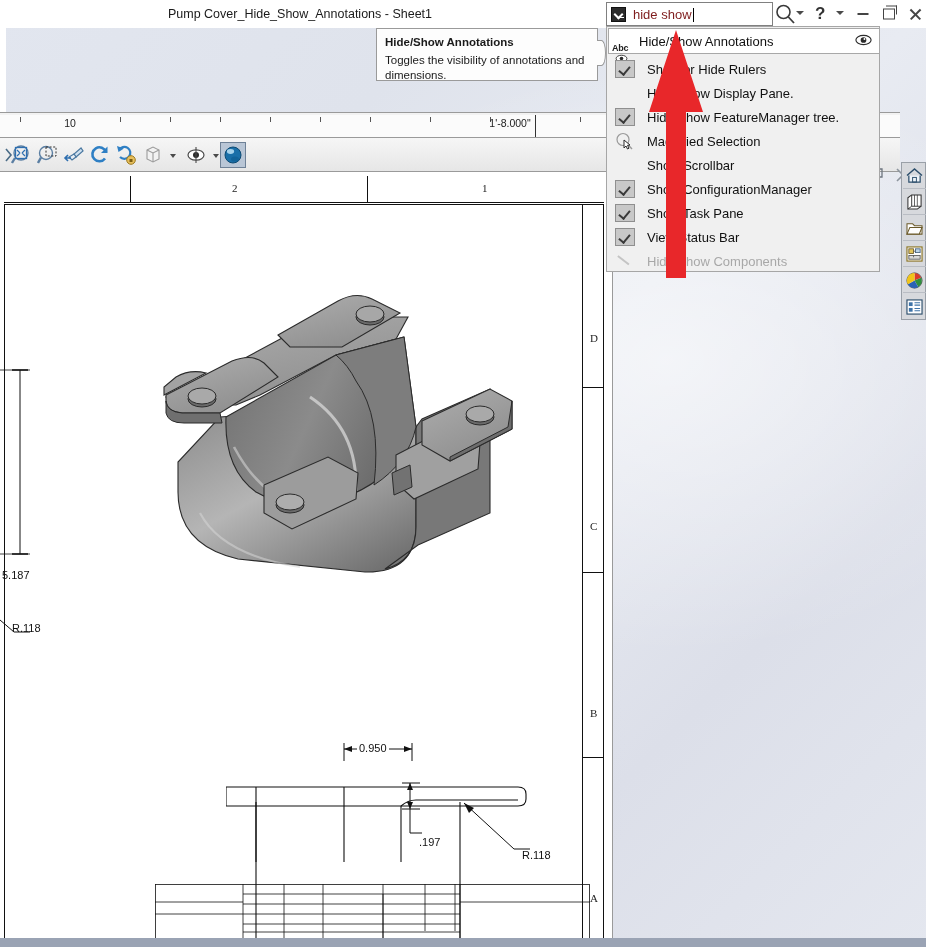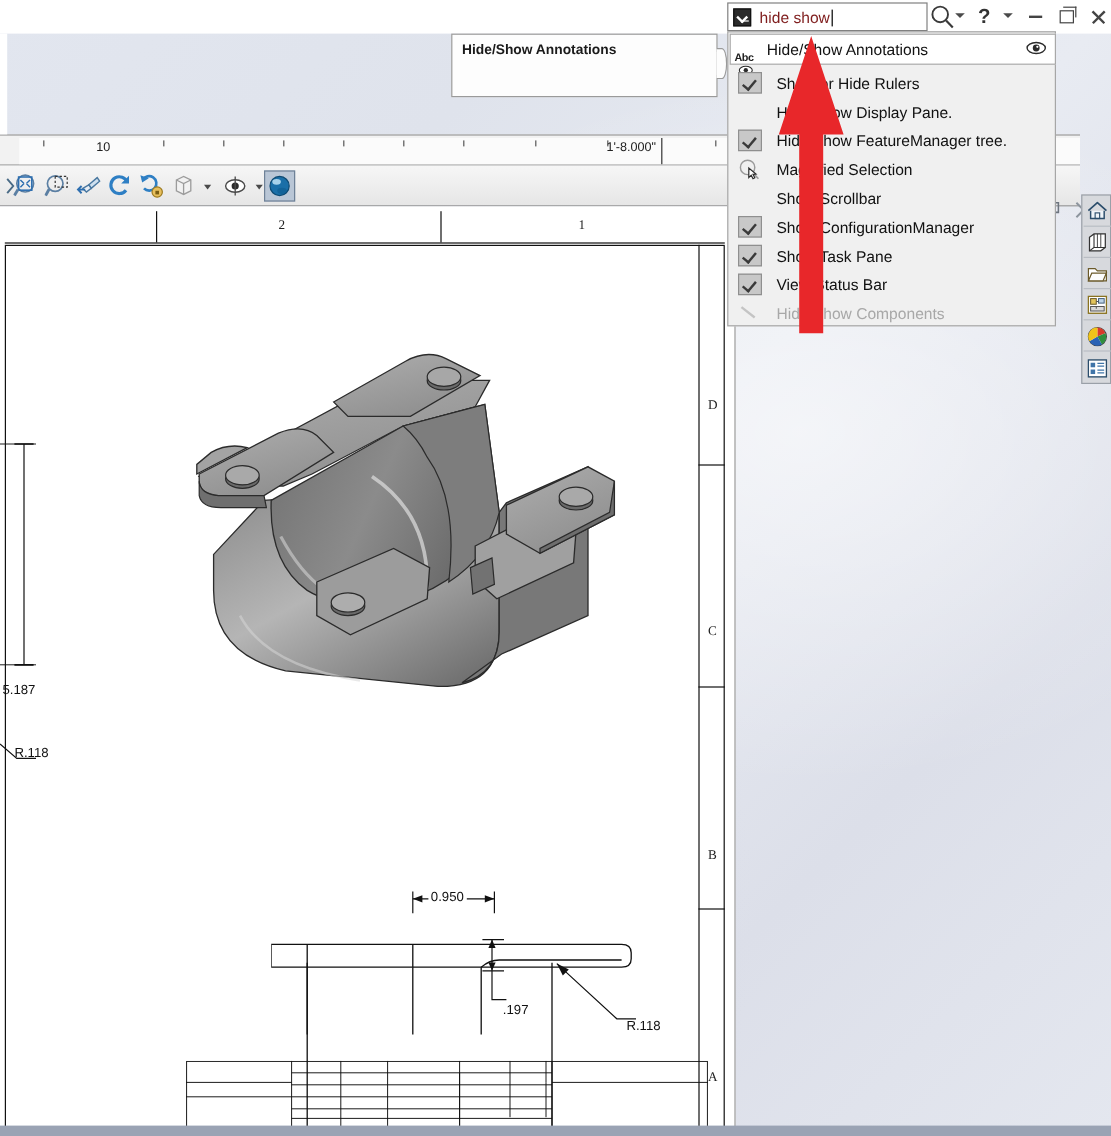--- a/index.html
+++ b/index.html
@@ -167,21 +167,21 @@
   
   .docwin{
     position:absolute;left:0;top:112px;width:900px;height:835px;
   }
   .doc-rulerbar{
     position:absolute;left:0;top:0;width:900px;height:26px;
     background:#f2f2f2;border-top:1px solid #9a9a9a;border-bottom:1px solid #9a9a9a;
     box-sizing:border-box;overflow:hidden;
   }
   .doc-ruler{
-    position:absolute;left:16px;top:2px;width:900px;height:22px;background:#fbfbfb;
+    position:absolute;left:0;top:2px;width:900px;height:22px;background:#fbfbfb;
   }
   .rtick{position:absolute;top:2px;width:1px;height:5px;background:#555;}
   .rlabel{position:absolute;top:2px;font-size:10.5px;color:#222;transform:translateX(-50%);}
   .rcursor{position:absolute;top:0;width:1px;height:22px;background:#333;}
 
   .doc-toolbar{
     position:absolute;left:0;top:26px;width:900px;height:34px;
     background:linear-gradient(#f6f6f6,#e6e6e6);
     border-bottom:1px solid #9a9a9a;box-sizing:border-box;
   }
@@ -564,20 +564,21 @@
       <svg width="17" height="16" viewBox="0 0 18 17">
         <rect x="1" y="1" width="16" height="15" fill="#fff" stroke="#2b4d6b" stroke-width="1.2"></rect>
         <rect x="3" y="3.5" width="4" height="4" fill="#3f74a8"></rect>
         <rect x="3" y="9.5" width="4" height="4" fill="#3f74a8"></rect>
         <path d="M9 4 L15 4 M9 6.5 L15 6.5 M9 10 L15 10 M9 12.5 L15 12.5" stroke="#3f74a8" stroke-width="1.1"></path>
       </svg>
     </div>
   </div>
 
   <div class="titlebar">
+    <div class="title">Pump Cover_Hide_Show_Annotations - Sheet1</div>
 
     <div class="searchwrap">
       <div class="sw-icon"></div>
       <div class="searchtext"><span>hide show</span><span class="caret"></span></div>
     </div>
 
     <div class="mag">
       <svg width="22" height="22" viewBox="0 0 22 22">
         <circle cx="9.5" cy="9" r="6.5" fill="none" stroke="#3a3a3a" stroke-width="1.6"></circle>
         <path d="M14.4 14 L20 20" stroke="#3a3a3a" stroke-width="1.8"></path>
@@ -595,20 +596,21 @@
     </div>
     <div class="winbtn" style="left:902px">
       <div class="glyph cls-g"></div>
     </div>
   </div>
 
   <div class="leftstrip"></div>
 
   <div class="tooltip">
     <div class="tt-title">Hide/Show Annotations</div>
+    <div>Toggles the visibility of annotations and dimensions.</div>
   </div>
   <div class="tt-arrow"></div>
 
   <div class="dropdown">
 
     <div class="dd-first">
       <div class="abc">
         <div class="abc-txt">Abc</div>
         <svg class="abc-eye" viewBox="0 0 14 10">
           <ellipse cx="7" cy="5" rx="6" ry="3.6" fill="#fff" stroke="#2b2b2b" stroke-width="1"></ellipse>

